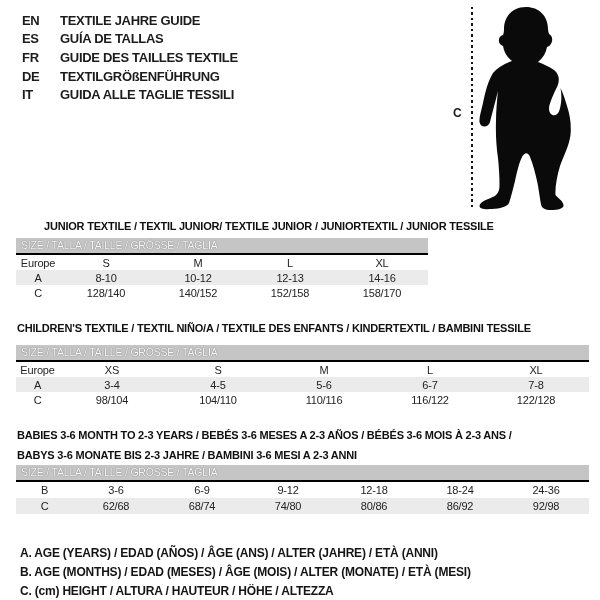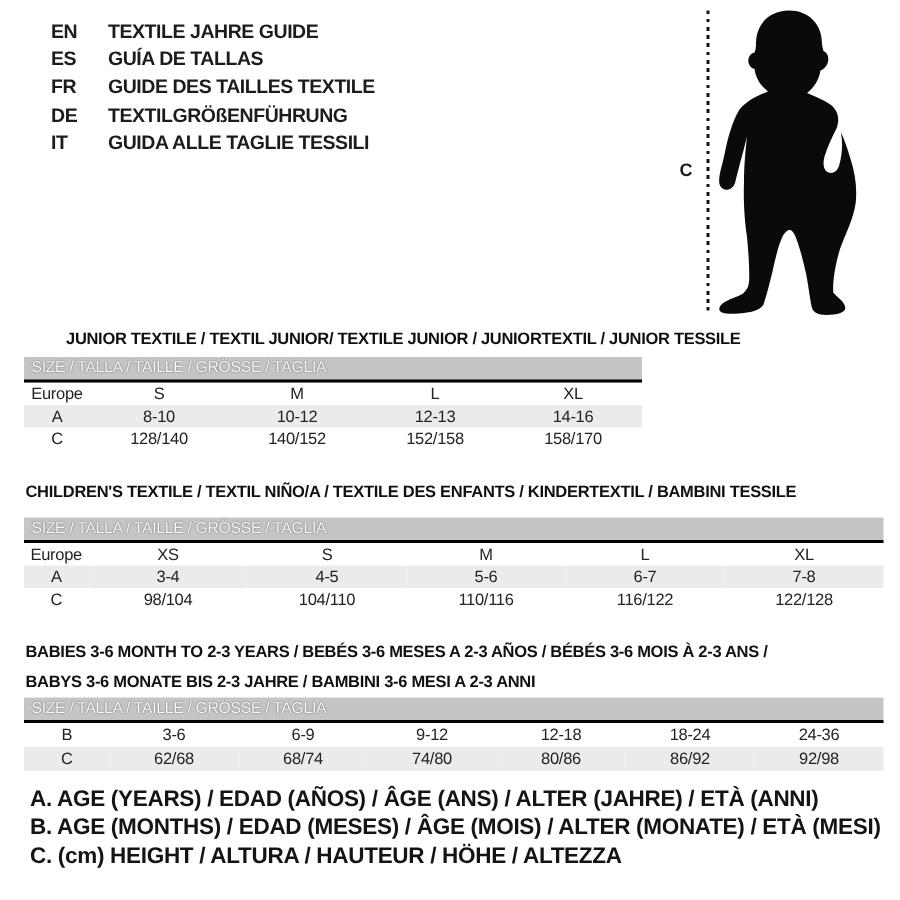--- a/index.html
+++ b/index.html
@@ -1,20 +1,20 @@
 <!DOCTYPE html>
 <html><head>
 <meta charset="utf-8">
 <style>
   html,body{margin:0;padding:0;background:#ffffff;}
   .page{position:relative;width:600px;height:600px;background:#ffffff;overflow:hidden;
         font-family:"Liberation Sans",sans-serif;color:#1c1c1c;}
 
   
-  .langs{position:absolute;left:34px;top:11px;}
+  .langs{position:absolute;left:22px;top:11px;}
   .lang-row{display:flex;height:18.6px;align-items:center;font-weight:bold;font-size:13px;letter-spacing:-0.3px;}
   .lang-code{width:38px;flex:0 0 38px;}
 
   
   .dotted{position:absolute;left:471px;top:7px;width:2px;height:200px;
           background:repeating-linear-gradient(to bottom,#161616 0 2.5px,transparent 2.5px 5.5px);}
   .measure-c{position:absolute;left:453px;top:106px;font-weight:bold;font-size:12px;}
   .baby{position:absolute;left:477px;top:5px;}
 
   
@@ -29,21 +29,21 @@
   .bar{height:15px;line-height:15px;background:#c5c5c5;border-bottom:2px solid #000000;
        color:#fafafa;font-size:10.5px;padding-left:5px;letter-spacing:-0.2px;
        text-shadow:0 0 1px rgba(45,45,45,0.85);}
   table.size{width:100%;border-collapse:collapse;table-layout:fixed;font-size:11px;color:#232323;}
   table.size td{height:15px;padding:0;text-align:center;letter-spacing:-0.2px;}
   #t3 table.size td{height:16px;}
   td.lbl{text-align:left;padding-left:4px;}
   tr.alt{background:#ebebeb;}
 
   
-  .footnotes{position:absolute;left:20px;top:524px;font-weight:bold;font-size:15px;
+  .footnotes{position:absolute;left:20px;top:544px;font-weight:bold;font-size:12px;
              line-height:18.8px;letter-spacing:-0.2px;color:#141414;}
 </style>
 </head>
 <body>
 
 <div class="page">
 
   <div class="langs">
     <div class="lang-row">
       <span class="lang-code">EN</span>

